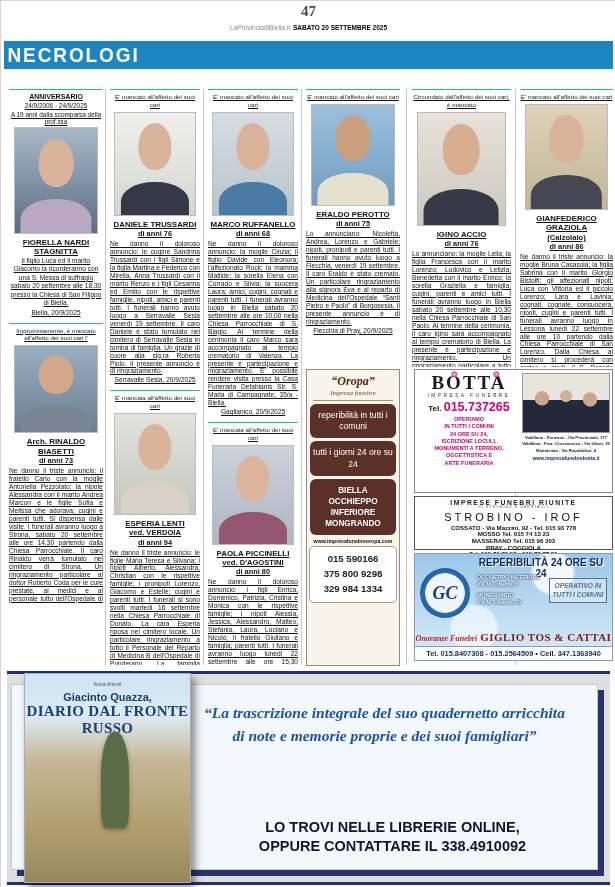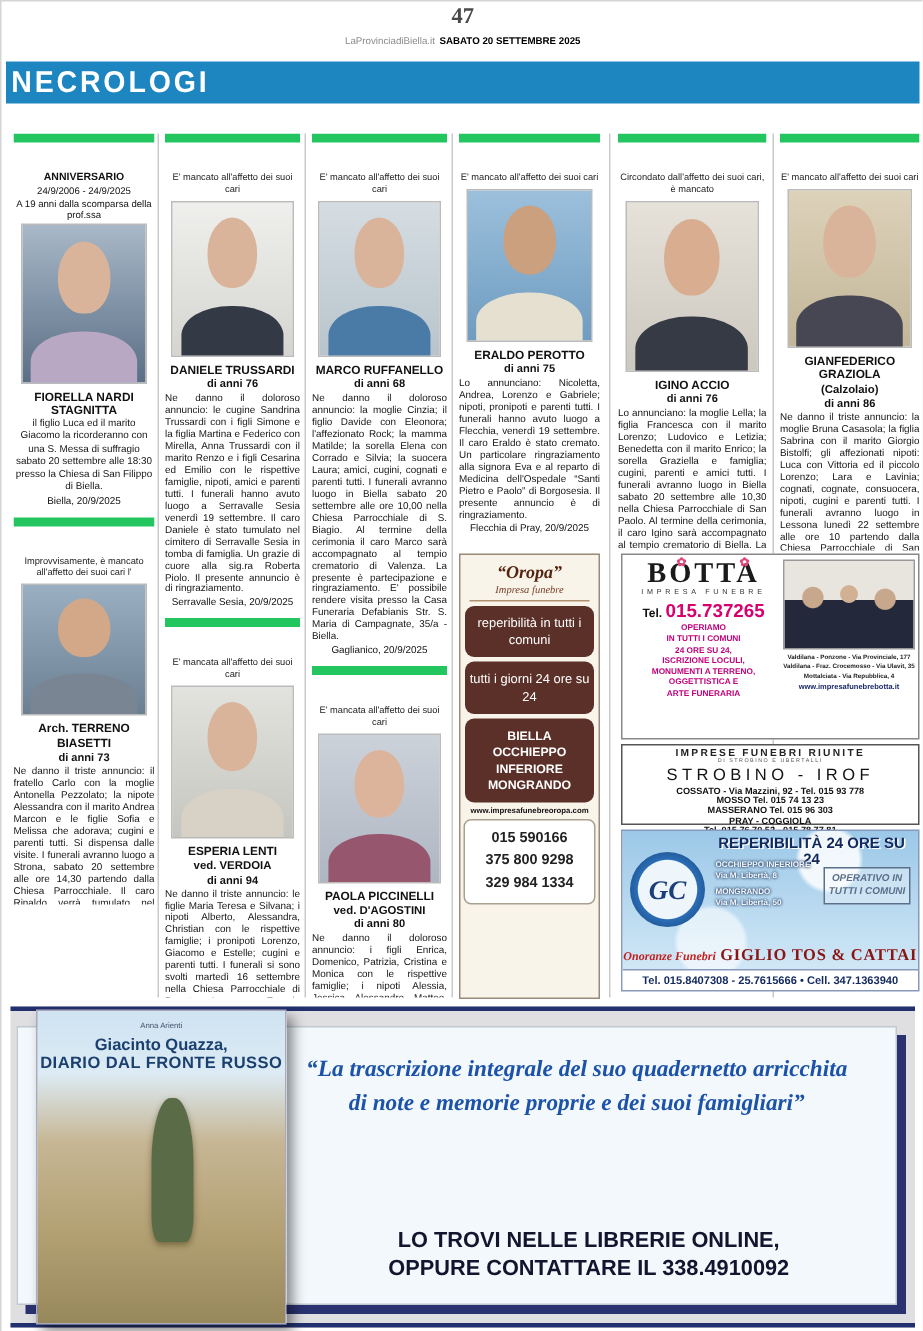--- a/index.html
+++ b/index.html
@@ -10,21 +10,21 @@
   .page-number{position:absolute;top:2px;left:0;right:0;text-align:center;
      font-family:"Liberation Serif",serif;font-weight:bold;font-size:15px;color:#4a4a4a;}
   .masthead-line{position:absolute;top:23px;left:0;right:0;text-align:center;font-size:6.5px;color:#8a8a8a;}
   .masthead-line .date{color:#000;font-weight:bold;margin-left:3px;}
   .banner{position:absolute;top:40px;left:3px;right:3px;height:28px;background:#1d86c0;
      display:flex;align-items:center;justify-content:flex-start;}
   .banner span{color:#fff;font-weight:bold;font-size:20px;letter-spacing:2px;transform:scaleX(.95);}
   
   .vdiv{position:absolute;top:88px;height:576px;width:1px;background:#c9c9c9;}
   .col{position:absolute;top:88px;overflow:hidden;}
-  .obit{border-top:6px solid #22c55e;padding-top:20px;margin-bottom:7px;}
+  .obit{border-top:1px solid #22c55e;padding-top:3px;margin-bottom:7px;text-decoration:underline;}
   .kicker{font-size:6.2px;line-height:1.25;text-align:center;color:#222;margin-bottom:3px;}
   .kicker-bold{font-size:7px;font-weight:bold;text-align:center;margin-bottom:2px;}
   .ann-line{font-size:6.4px;text-align:center;margin-bottom:2px;}
   .photo{position:relative;width:88%;margin:2px auto 4px;overflow:hidden;
      background:linear-gradient(var(--bg1,#ccc),var(--bg2,#999));border:1px solid #bbb;}
   .photo::before{content:"";position:absolute;left:50%;top:10%;width:42%;height:46%;
      transform:translateX(-50%);background:var(--skin,#d8b096);border-radius:50% 50% 46% 46%;}
   .photo::after{content:"";position:absolute;left:50%;bottom:-8%;width:86%;height:40%;
      transform:translateX(-50%);background:var(--shirt,#555);border-radius:48% 48% 0 0;}
   .oname{font-size:7.9px;font-weight:bold;text-align:center;line-height:1.2;}
@@ -105,21 +105,21 @@
   .book-card{position:absolute;left:4px;top:10px;right:12px;bottom:12px;background:#f2f8fc;
      border:1px solid #c0c8d0;box-shadow:6px 6px 0 #2a3370;}
   .book-cover{position:absolute;left:12px;top:-12px;width:165px;height:208px;
      box-shadow:4px 5px 8px rgba(0,0,0,.45);border:1px solid #aab;
      background:linear-gradient(#cfe3f2 0%,#dcebf4 20%,#c6b694 42%,#b2a072 72%,#97885c 100%);}
   .book-cover::after{content:"";position:absolute;left:46%;top:28%;width:17%;height:46%;
      background:#5a6b48;border-radius:45% 45% 18% 18%;box-shadow:0 2px 4px rgba(60,50,20,.5);}
   .cover-author{font-size:5.2px;color:#44506a;text-align:center;margin-top:7px;}
   .cover-title1{font-family:Liberation Sans, sans-serif;font-weight:bold;font-size:11px;
      color:#1b3f6e;text-align:center;margin-top:4px;}
-  .cover-title2{font-family:Liberation Sans, sans-serif;font-weight:bold;font-size:11px;
+  .cover-title2{font-family:Liberation Serif, serif;font-weight:bold;font-size:15px;
      color:#1b3f6e;text-align:center;letter-spacing:.3px;}
   .book-quote{position:absolute;left:192px;top:16px;right:32px;text-align:center;
      font-family:"Liberation Serif",serif;font-style:italic;font-weight:bold;
      font-size:15.5px;line-height:1.5;color:#1c52a8;}
   .book-cta{position:absolute;left:192px;bottom:12px;right:16px;text-align:center;
      font-weight:bold;font-size:14.5px;line-height:1.35;color:#14142e;}
 </style>
 </head>
 <body>
 
@@ -145,21 +145,21 @@
       <div class="ann-line">24/9/2006 - 24/9/2025</div>
       <div class="ann-line">A 19 anni dalla scomparsa della prof.ssa</div>
       <div class="photo" style="--bg1:#a8b8c8;--bg2:#5a6e85;--skin:#d9b49a;--shirt:#b8a8c4;height:105px"></div>
       <div class="oname">FIORELLA NARDI STAGNITTA</div>
       <div class="obody-center">il figlio Luca ed il marito Giacomo la ricorderanno con una S. Messa di suffragio sabato 20 settembre alle 18:30 presso la Chiesa di San Filippo di Biella.</div>
       <div class="oplace">Biella, 20/9/2025</div>
     </div>
     <div class="obit">
       <div class="kicker">Improvvisamente, è mancato all'affetto dei suoi cari l'</div>
       <div class="photo" style="--bg1:#9ab0c2;--bg2:#6a8092;--skin:#d2a888;--shirt:#7a8594;height:86px"></div>
-      <div class="oname">Arch. TERRENO BIASETTI</div>
+      <div class="oname">Arch. RINALDO BIASETTI</div>
       <div class="oage">di anni 73</div>
       <div class="obody">Ne danno il triste annuncio: il fratello Carlo con la moglie Antonella Pezzolato; la nipote Alessandra con il marito Andrea Marcon e le figlie Sofia e Melissa che adorava; cugini e parenti tutti. Si dispensa dalle visite. I funerali avranno luogo a Strona, sabato 20 settembre alle ore 14,30 partendo dalla Chiesa Parrocchiale. Il caro Rinaldo verrà tumulato nel cimitero di Strona. Un ringraziamento particolare al dottor Roberto Coda per le cure prestate, ai medici e al personale tutto dell'Ospedale di Novara. Il presente annuncio è di partecipazione e ringraziamento.</div>
       <div class="oplace">Strona, 20/9/2025</div>
     </div>
     <div class="notice">Le necrologie si accettano fino al giorno antecedente la pubblicazione entro e non oltre le ore 15:30. I necrologi possono essere inviati all'indirizzo laprovinciadibiella2022@gmail.com. Le fotografie cartacee potranno essere restituite dal giorno lavorativo successivo all'uscita e verranno conservate al massimo per due mesi. Ricordiamo che i nostri uffici hanno orario: lunedì, martedì, giovedì e venerdì 9/12-15/18 e sono chiusi mercoledì, sabato e domenica. Per informazioni tel. 015/32383.</div>
   </div>
 
   <div class="col" style="left:109px;width:90px;height:576px">
     <div class="obit">
       <div class="kicker">E' mancato all'affetto dei suoi cari</div>
@@ -306,21 +306,21 @@
       <div class="giglio-locs">
         <div>OCCHIEPPO INFERIORE</div>
         <div>Via M. Libertà, 8</div>
         <div style="margin-top:3px">MONGRANDO</div>
         <div>Via M. Libertà, 50</div>
       </div>
       <div class="giglio-box">OPERATIVO IN TUTTI I COMUNI</div>
       <div class="giglio-brandline">
         <span class="pre">Onoranze Funebri</span><span class="name">GIGLIO TOS &amp; CATTAI</span>
       </div>
-      <div class="giglio-tel">Tel. 015.8407308 - 25.7615666 • Cell. 347.1363940</div>
+      <div class="giglio-tel">Tel. 015.8407308 - 015.2564509 • Cell. 347.1363940</div>
     </div>
 
   </div>
 
   <div class="book-ad">
     <div class="book-card">
       <div class="book-quote">“La trascrizione integrale del suo quadernetto arricchita di note e memorie proprie e dei suoi famigliari”</div>
       <div class="book-cta">
         <div>LO TROVI NELLE LIBRERIE ONLINE,</div>
         <div>OPPURE CONTATTARE IL 338.4910092</div>

